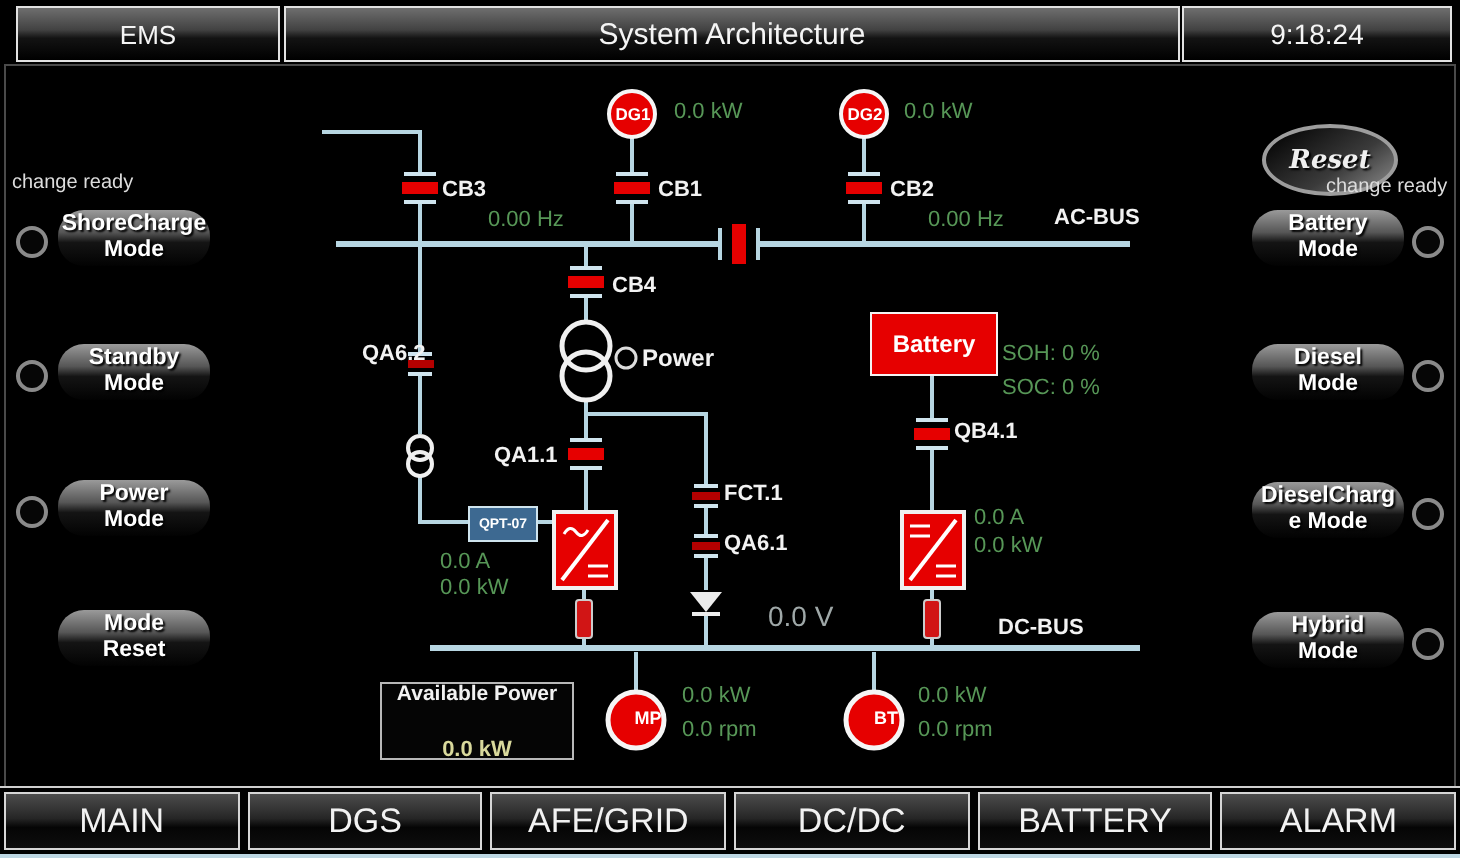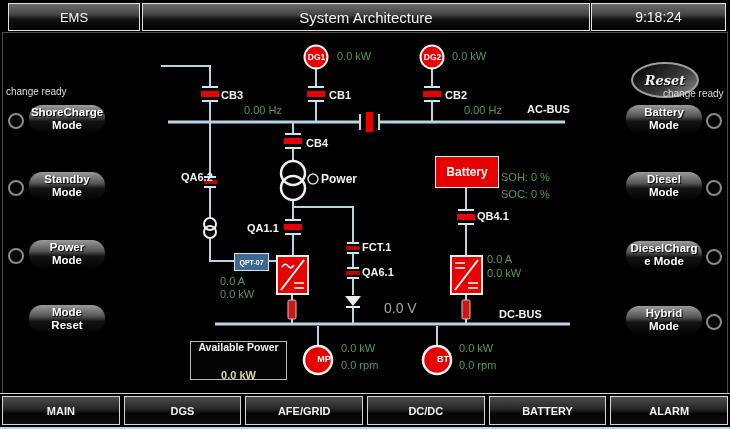--- a/index.html
+++ b/index.html
@@ -53,23 +53,23 @@
              border:2px solid #9d9d9d;
              background:linear-gradient(145deg,#0d0d0d 15%,#3b3b3b 60%,#8f8f8f 100%);
              color:#efefef;font-family:"DejaVu Serif",serif;font-style:italic;
              font-weight:bold;font-size:13px;display:flex;align-items:center;
              justify-content:center;cursor:pointer;text-shadow:1px 1px 1px #000;}
 
   
   .navbar{position:absolute;left:0;bottom:0;width:730px;height:36px;background:#000;
           border-top:1px solid #cfcfcf;border-bottom:2px solid #bcd6e2;
           display:flex;gap:4px;padding:2px 2px;box-sizing:border-box;}
-  .nav-btn{flex:1;border:1px solid #d6d6d6;color:#f2f2f2;font-size:11px;
+  .nav-btn{flex:1;border:1px solid #d6d6d6;color:#f2f2f2;font-size:17px;
            background:linear-gradient(180deg,#4c4c4c 0%,#262626 45%,#050505 62%,#0e0e0e 100%);
-           display:flex;align-items:center;justify-content:center;cursor:pointer;font-weight:bold;}
+           display:flex;align-items:center;justify-content:center;cursor:pointer;}
 </style>
 </head>
 <body>
 
 <div class="screen">
 
   <div class="topbar">
     <div class="tb-box tb-title">System Architecture</div>
     <div class="tb-box tb-app">EMS</div>
     <div class="tb-box tb-time">9:18:24</div>

